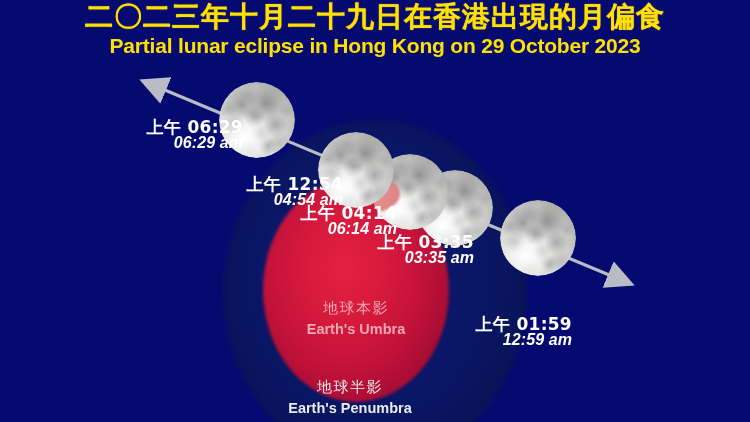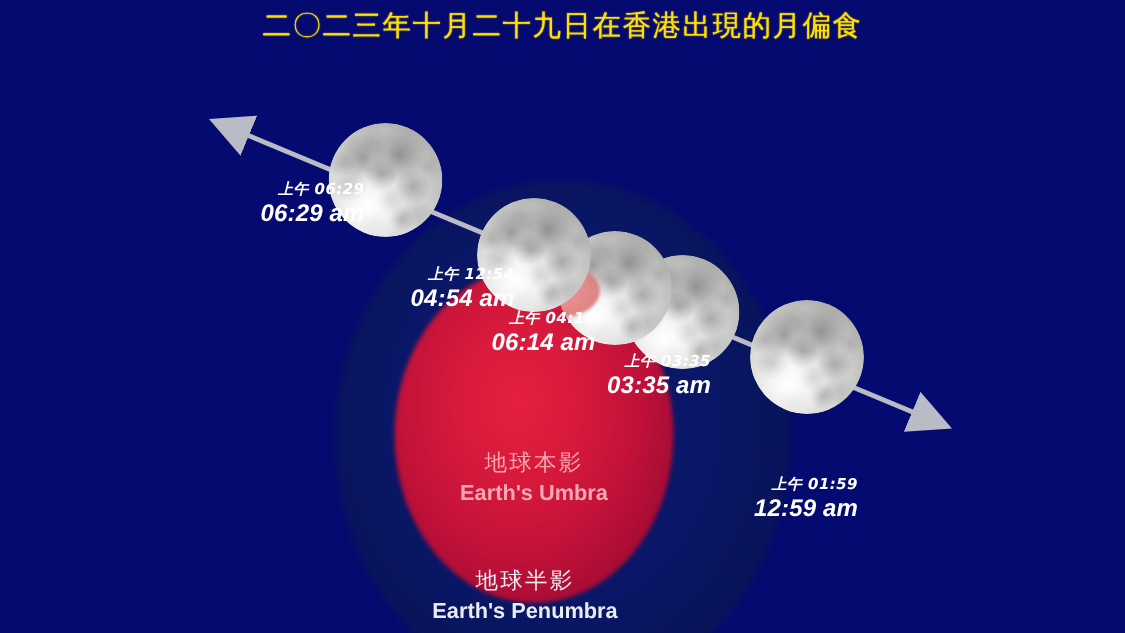--- a/index.html
+++ b/index.html
@@ -10,22 +10,22 @@
     position:relative;
   }
   #stage{position:absolute;inset:0;width:750px;height:422px;overflow:hidden;}
 
   
   .title-block{
     position:absolute;left:0;top:2px;width:750px;text-align:center;
     z-index:40;
   }
   .title-zh{
-    font-size:19px;line-height:30px;color:#ffe000;
-    letter-spacing:1px;font-weight:400;
+    font-size:28px;line-height:30px;color:#ffe000;
+    letter-spacing:1px;font-weight:700;
     font-family:"DejaVu Sans","Liberation Sans",sans-serif;
     text-shadow:0 0 1px #ffe000;
   }
   .title-en{
     font-size:21px;line-height:26px;color:#ffe000;font-weight:bold;
     letter-spacing:-0.2px;margin-top:1px;
   }
 
   
   .penumbra{
@@ -72,23 +72,22 @@
     position:absolute;border-radius:50%;z-index:2;
     background:radial-gradient(circle at 60% 42%,
        rgba(235,150,150,.92) 0%, rgba(222,120,120,.88) 45%,
        rgba(205,95,100,.80) 75%, rgba(190,80,90,.70) 100%);
     filter:blur(1px);
   }
 
   
   .tlabel{position:absolute;z-index:30;text-align:right;color:#ffffff;white-space:nowrap;}
   .tlabel .zh{
-    font-size:10px;line-height:16px;font-weight:bold;letter-spacing:.3px;
+    font-size:17px;line-height:16px;font-weight:bold;letter-spacing:.3px;
     font-family:"DejaVu Sans","Liberation Sans",sans-serif;
-    font-style:italic;
   }
   .tlabel .en{font-size:16px;line-height:16px;font-weight:bold;letter-spacing:.1px;font-style:italic;}
 
   .shadow-label{position:absolute;z-index:31;text-align:center;white-space:nowrap;}
   .shadow-label .zh{
     font-size:15px;line-height:21px;letter-spacing:1.5px;
     font-family:"DejaVu Sans","Liberation Sans",sans-serif;
   }
   .shadow-label .en{font-size:14.5px;line-height:20px;font-weight:bold;letter-spacing:0px;}
   #umbra-label{color:#f3a8b4;}
@@ -161,15 +160,16 @@
     <div class="en">Earth's Umbra</div>
   </div>
 
   <div class="shadow-label" id="penumbra-label" style="left: 0px; width: 750px; top: 377px; transform: translateX(-25px); color: rgb(233, 236, 239);">
     <div class="zh">地球半影</div>
     <div class="en">Earth's Penumbra</div>
   </div>
 
   <div class="title-block">
     <div class="title-zh" style="color: rgb(255, 224, 0);">二〇二三年十月二十九日在香港出現的月偏食</div>
+    <div class="title-en" style="color: rgb(255, 224, 0);">Partial lunar eclipse in Hong Kong on 29 October 2023</div>
   </div>
 
 </div>
 
 </body></html>

